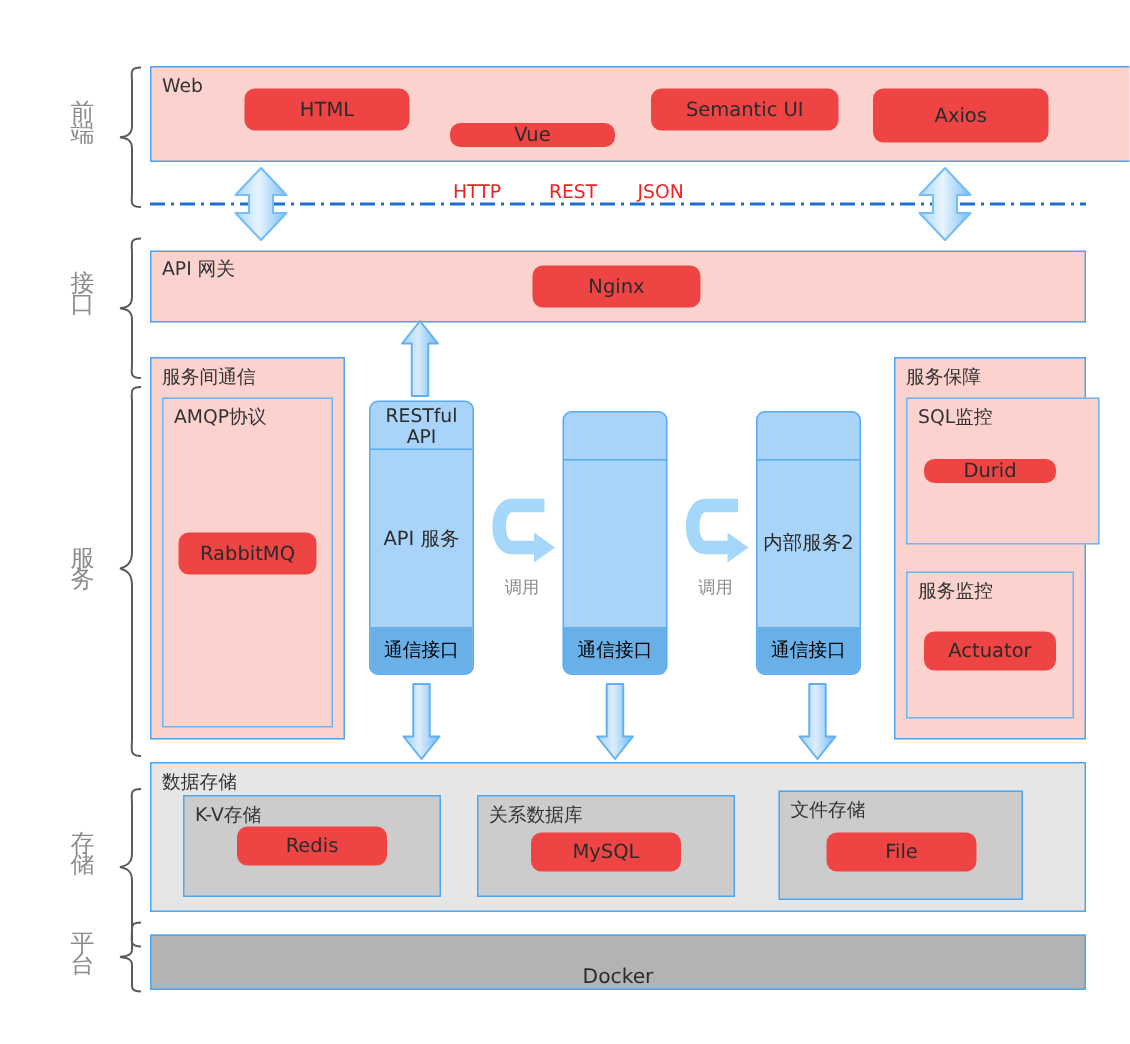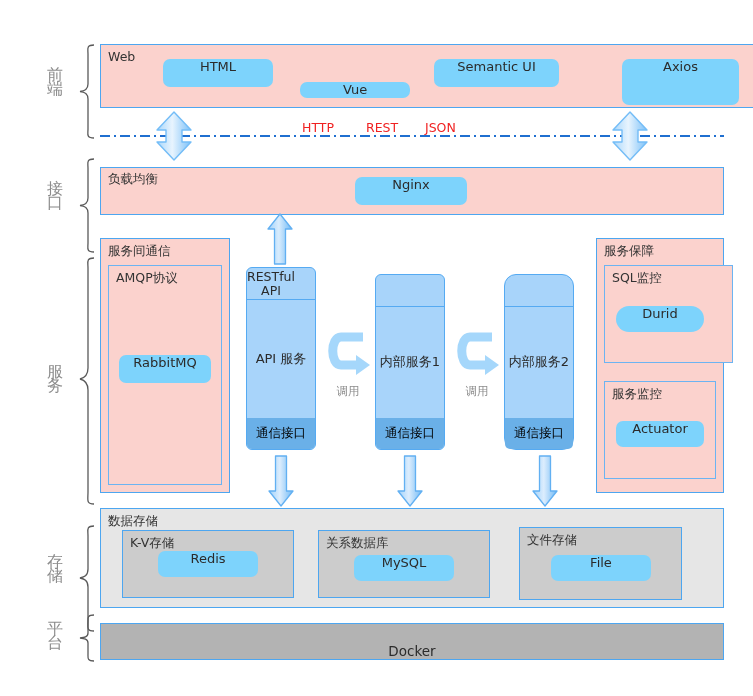--- a/index.html
+++ b/index.html
@@ -15,28 +15,28 @@
 
   
   .pink-box{background:#fbd2cd;border:1.5px solid #4da6f0;}
   .pink-inner{background:#fbd2cd;border:1.5px solid #6cb4f2;}
   .gray-box{background:#e6e6e6;border:1.5px solid #4da6f0;}
   .gray-inner{background:#cccccc;border:1.5px solid #4da6f0;}
   .docker-box{background:#b3b3b3;border:1.5px solid #4da6f0;}
   .box-title{font-size:12.5px;color:#333;padding:4px 0 0 7px;line-height:15px;}
 
   
-  .pill{background:#7dd3fc;border-radius:7px;display:flex;
+  .pill{background:#ef4444;border-radius:7px;display:flex;align-items:center;
         justify-content:center;font-size:13px;color:#2b2b2b;}
 
   
   .svc{background:#a8d4fa;border:1.5px solid #55aaf2;border-radius:6px;}
   .svc-head{position:absolute;left:0;right:0;top:0;height:31px;
             border-bottom:1.5px solid #55aaf2;display:flex;align-items:center;
-            text-align:center;font-size:12.5px;
+            justify-content:center;text-align:center;font-size:12.5px;
             color:#2b2b2b;line-height:14px;}
   .svc-body{position:absolute;left:0;right:0;top:31px;bottom:31px;
             display:flex;align-items:center;justify-content:center;
             font-size:13px;color:#2b2b2b;}
   .svc-foot{position:absolute;left:0;right:0;bottom:0;height:31px;
             background:#6ab0e8;display:flex;align-items:center;
             justify-content:center;font-size:12.5px;color:#000000;
             border-radius:0 0 5px 5px;}
 
   
@@ -92,21 +92,21 @@
 </div>
 <div class="abs pill" style="left:163px;top:59px;width:110px;height:28px;">
   <span>HTML</span>
 </div>
 <div class="abs pill" style="left:300px;top:59px;width:110px;height:16px;margin-top:23px;">
   <span>Vue</span>
 </div>
 <div class="abs pill" style="left:434px;top:59px;width:125px;height:28px;">
   <span>Semantic UI</span>
 </div>
-<div class="abs pill" style="left:582px;top:59px;width:117px;height:46px;margin-left:40px;">
+<div class="abs pill" style="left:582px;top:59px;width:117px;height:36px;">
   <span>Axios</span>
 </div>
 
 <svg class="abs" style="left:100px;top:134px;" width="624" height="4" viewBox="0 0 624 4">
   <line x1="0" y1="2" x2="624" y2="2" stroke="#1f6fd0" stroke-width="2" stroke-dasharray="10,4,2,4"></line>
 </svg>
 
 <svg class="abs" style="left:152px;top:111px;" width="44" height="50" viewBox="0 0 44 50">
   <defs>
     <linearGradient id="arrGradL" x1="0" y1="0" x2="1" y2="0">
@@ -127,21 +127,21 @@
   </defs>
   <path d="M22 1 L39 19 L30 19 L30 31 L39 31 L22 49 L5 31 L14 31 L14 19 L5 19 Z" fill="url(#arrGradR)" stroke="#74bdf7" stroke-width="1.4" stroke-linejoin="round"></path>
 </svg>
 
 <div class="abs proto" style="left:302px;top:120px;">HTTP</div>
 <div class="abs proto" style="left:366px;top:120px;">REST</div>
 <div class="abs proto" style="left:425px;top:120px;">JSON</div>
 
 <div class="abs pink-box" style="left:100px;top:167px;width:624px;height:48px;">
   <div class="box-title" style="padding-top:3px;">
-    <div>负载均衡</div>
+    <div>API 网关</div>
   </div>
 </div>
 <div class="abs pill" style="left:355px;top:177px;width:112px;height:28px;">
   <span>Nginx</span>
 </div>
 
 <svg class="abs" style="left:266px;top:213px;" width="28" height="52" viewBox="0 0 28 52">
   <defs>
     <linearGradient id="upGrad" x1="0" y1="0" x2="1" y2="0">
       <stop offset="0%" stop-color="#9fd1fa"></stop>
@@ -172,29 +172,26 @@
   </div>
   <div class="svc-foot">
     <span>通信接口</span>
   </div>
 </div>
 
 <div class="abs svc" style="left:375px;top:274px;width:70px;height:176px;">
   <div class="svc-head">
     <span style="white-space:pre-line;"></span>
   </div>
-  <div class="svc-body">
-    <span>内部服务1</span>
-  </div>
   <div class="svc-foot">
     <span>通信接口</span>
   </div>
 </div>
 
-<div class="abs svc" style="left:504px;top:274px;width:70px;height:176px;border-radius:12px;">
+<div class="abs svc" style="left:504px;top:274px;width:70px;height:176px;">
   <div class="svc-head">
     <span style="white-space:pre-line;"></span>
   </div>
   <div class="svc-body">
     <span>内部服务2</span>
   </div>
   <div class="svc-foot">
     <span>通信接口</span>
   </div>
 </div>
@@ -210,21 +207,21 @@
   <path d="M33 24 L47 34 L33 44 Z" fill="#a5d7fb"></path>
 </svg>
 <div class="abs call-label" style="left:457px;top:384px;width:40px;">调用</div>
 
 <div class="abs pink-box" style="left:596px;top:238px;width:128px;height:255px;">
   <div class="box-title">服务保障</div>
 </div>
 <div class="abs pink-inner" style="left:604px;top:265px;width:129px;height:98px;">
   <div class="box-title">SQL监控</div>
 </div>
-<div class="abs pill" style="left:616px;top:306px;width:88px;height:26px;border-radius:13px;">
+<div class="abs pill" style="left:616px;top:306px;width:88px;height:16px;">
   <span>Durid</span>
 </div>
 <div class="abs pink-inner" style="left:604px;top:381px;width:112px;height:98px;">
   <div class="box-title">服务监控</div>
 </div>
 <div class="abs pill" style="left:616px;top:421px;width:88px;height:26px;">
   <span>Actuator</span>
 </div>
 
 <svg class="abs" style="left:267px;top:455px;" width="28" height="52" viewBox="0 0 28 52">

